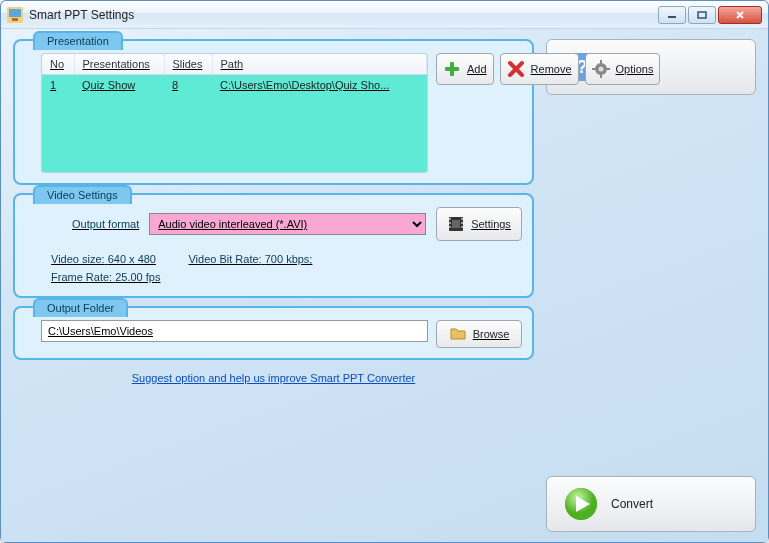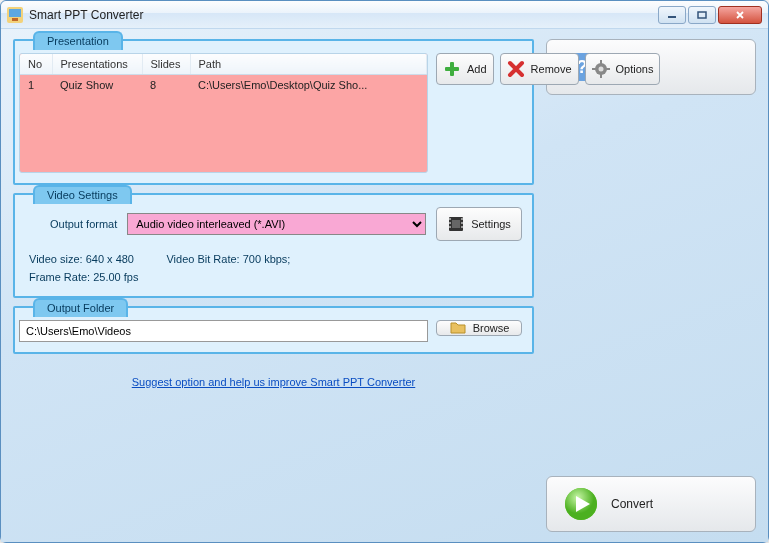--- a/index.html
+++ b/index.html
@@ -13,44 +13,44 @@
 .win-controls { display: flex; gap: 2px; }
 .win-btn { width: 28px; height: 18px; border: 1px solid #8aa8c8; border-radius: 3px; display: flex; align-items: center; justify-content: center; background: linear-gradient(to bottom, #f0f6fc, #d0e2f2); cursor: default; }
 .win-btn.close { width: 44px; background: linear-gradient(to bottom, #f5a6a0, #d4533f); border-color: #a03020; color: #fff; }
 
 .client { position: relative; height: calc(100% - 28px); padding: 10px 12px; background: linear-gradient(160deg, #e8f2fb 0%, #d0e4f5 40%, #c5ddf0 100%); }
 
 .layout { display: flex; gap: 12px; height: 100%; }
 .col-left { flex: 1; display: flex; flex-direction: column; gap: 8px; }
 .col-right { width: 210px; display: flex; flex-direction: column; gap: 12px; }
 
-.group { border: 2px solid #59b4e8; border-radius: 2px; background: #dff1fd; padding: 12px 10px 10px 4px; position: relative; }
+.group { border: 2px solid #59b4e8; border-radius: 8px; background: #dff1fd; padding: 12px 10px 10px 26px; position: relative; text-decoration: underline; }
 .group-title { position: absolute; top: -10px; left: 18px; background: #7ec8f0; color: #063a5c; font-size: 11px; padding: 2px 12px 3px 12px; border-radius: 6px 6px 0 0; border: 2px solid #59b4e8; border-bottom: none; }
 
 .presentation-body { display: flex; gap: 8px; }
-.table-wrap { flex: 1; background: #fca5a5; border: 1px solid #b8d4e8; border-radius: 3px; height: 120px; overflow: hidden; }
+.table-wrap { flex: 1; background: #5eead4; border: 1px solid #b8d4e8; border-radius: 3px; height: 120px; overflow: hidden; }
 table { width: 100%; border-collapse: collapse; font-size: 11px; }
 th { text-align: left; padding: 4px 8px; background: linear-gradient(to bottom, #fcfdfe, #eef4fa); border-bottom: 1px solid #cddcea; border-right: 1px solid #e2ebf3; color: #333; font-weight: normal; }
 td { padding: 4px 8px; color: #222; }
 
 .btn-stack { display: flex; flex-direction: row; gap: 6px; width: 86px; }
 .btn { height: 32px; background: linear-gradient(to bottom, #fdfdfd, #e7e9eb); border: 1px solid #9da8b3; border-radius: 4px; display: flex; align-items: center; justify-content: center; gap: 6px; font-size: 11px; color: #222; cursor: default; padding: 0 6px; }
 .btn .icon { width: 18px; height: 18px; flex-shrink: 0; }
 
 .video-body { display: flex; flex-direction: column; gap: 10px; }
 .row-format { display: flex; align-items: center; gap: 10px; }
 .label { color: #063a5c; font-size: 11px; margin-left: 31px; }
 select.combo { flex: 1; height: 22px; border: 1px solid #888; background: #f9a8d4; font-size: 11px; padding: 0 4px; }
 .settings-btn { width: 86px; height: 34px; }
 .video-info { display: flex; gap: 28px; padding-left: 10px; color: #063a5c; font-size: 11px; line-height: 1.6; }
 
 .output-body { display: flex; gap: 8px; align-items: flex-start; }
 input.path { flex: 1; height: 22px; border: 1px solid #999; padding: 0 6px; font-size: 11px; background: #fff; }
 
-.suggest-link { text-align: center; margin-top: 14px; }
+.suggest-link { text-align: center; margin-top: 4px; }
 .suggest-link a { color: #0a4dc2; font-size: 11px; text-decoration: underline; cursor: pointer; }
 
 .preview-box { height: 145px; background: radial-gradient(ellipse at center, #4a4a50 0%, #26262a 70%, #1a1a1c 100%); border: 1px solid #333; border-radius: 2px; position: relative; display: flex; align-items: center; justify-content: center; }
 .preview-accent { position: absolute; left: 0; right: 0; height: 6px; background: linear-gradient(to right, #722 0%, #c84 50%, #722 100%); }
 .preview-title { font-family: "Brush Script MT", cursive; color: #e2b15a; font-size: 22px; font-style: italic; text-shadow: 1px 1px 2px #000; }
 
 .slider { width: 100%; margin: 6px 0 4px 0; }
 .nav-row { display: flex; gap: 4px; justify-content: center; }
 .nav-btn { width: 40px; height: 22px; background: linear-gradient(to bottom, #fdfdfd, #e7e9eb); border: 1px solid #9da8b3; border-radius: 4px; display: flex; align-items: center; justify-content: center; font-size: 11px; }
 
@@ -62,21 +62,21 @@
 </head>
 <body>
 
 <div class="window">
   <div class="titlebar">
     <svg class="app-icon" viewBox="0 0 16 16">
         <rect width="16" height="16" fill="#f3d27a" rx="2"></rect>
         <rect x="2" y="2" width="12" height="8" fill="#5ca7e0"></rect>
         <rect x="5" y="11" width="6" height="3" fill="#c0692a"></rect>
       </svg>
-    <div class="title">Smart PPT Converter</div>
+    <div class="title">Smart PPT Settings</div>
     <div class="win-controls">
       <div class="win-btn">
           <svg width="10" height="8" viewBox="0 0 10 8">
             <rect x="1" y="5" width="8" height="2" fill="#34547a"></rect>
           </svg>
         </div>
       <div class="win-btn">
           <svg width="10" height="8" viewBox="0 0 10 8">
             <rect x="1" y="1" width="8" height="6" fill="none" stroke="#34547a" stroke-width="1.5"></rect>
           </svg>
@@ -178,21 +178,21 @@
                 <div><span>Video Bit Rate:</span> <span>700 kbps;</span></div>
               </div>
             </div>
           </div>
         </div>
 
         <div class="group">
           <div class="group-title">Output Folder</div>
           <div class="output-body">
             <input class="path" type="text" value="C:\Users\Emo\Videos" style="">
-            <div class="btn" style="width:86px;height:16px;">
+            <div class="btn" style="width:86px;height:28px;">
               <svg class="icon" viewBox="0 0 18 18">
                   <path d="M2 4 h5 l2 2 h7 v8 h-14 z" fill="#e8c060" stroke="#b8902a"></path>
                 </svg>
               <span>Browse</span>
             </div>
           </div>
         </div>
 
         <div class="suggest-link">
           <a>Suggest option and help us improve Smart PPT Converter</a>

